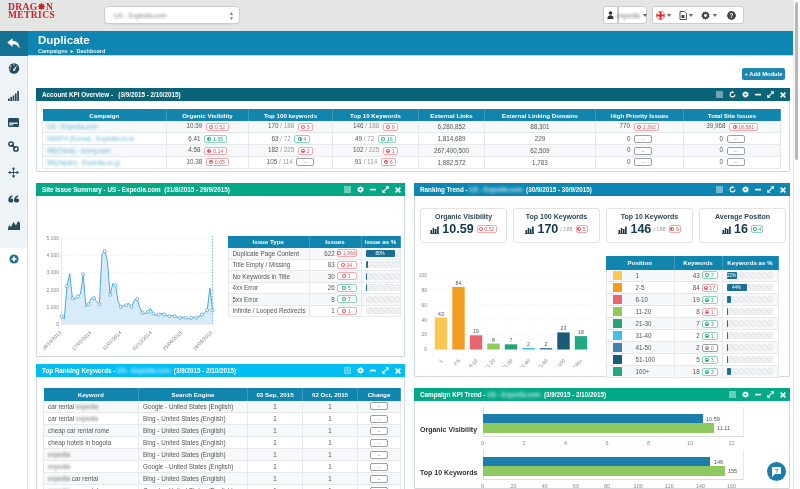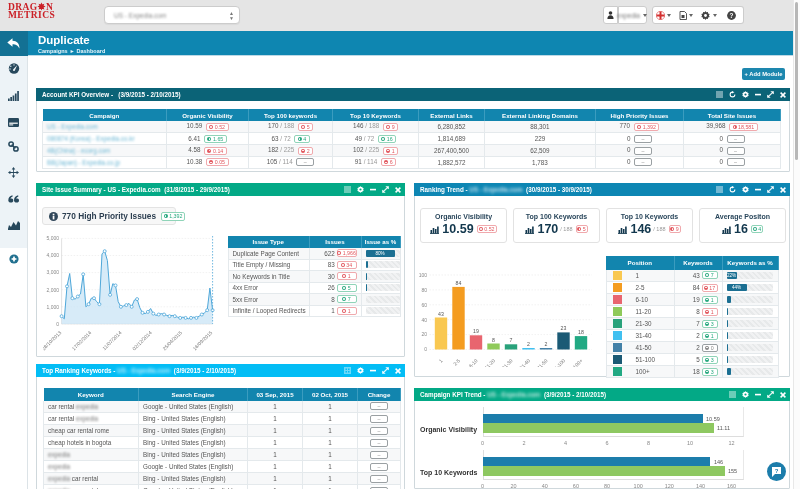--- a/index.html
+++ b/index.html
@@ -262,29 +262,20 @@
       <svg width="6" height="7">
           <rect x="0" y="2.8" width="6" height="1.6" fill="#fff"></rect>
         </svg>
       <svg width="7" height="7" viewBox="0 0 7 7">
           <path d="M1.1 6.6 L0.4 6.6 L0.4 3.9 L1.5 5 L5 1.5 L3.9 0.4 L6.6 0.4 L6.6 3.1 L5.5 2 L2 5.5 L3.1 6.6 Z" fill="#fff" stroke="#fff" stroke-width="0.5"></path>
         </svg>
       <svg width="6" height="6" viewBox="0 0 6 6">
           <path d="M0.6 0.6 L5.4 5.4 M5.4 0.6 L0.6 5.4" stroke="#fff" stroke-width="1.5"></path>
         </svg>
     </div>
-  </div>
-  <div style="position:absolute;left:5px;top:23px;width:134px;height:18px;background:#f7f7f7;border:1px solid #e3e3e3;border-radius:3px;display:flex;align-items:center;padding:0 6px;">
-    <svg style="flex-shrink:0;" width="9" height="9" viewBox="0 0 9 9">
-        <circle cx="4.5" cy="4.5" r="4.5" fill="#31475a"></circle>
-        <rect x="3.7" y="1.7" width="1.7" height="1.7" fill="#fff"></rect>
-        <rect x="3.7" y="4" width="1.7" height="3.4" fill="#fff"></rect>
-      </svg>
-    <span style="font-size:8.3px;font-weight:bold;color:#2c3e50;margin-left:4px;white-space:nowrap;">770 High Priority Issues</span>
-    <span class="bdg grn" style="margin-left:5px;width:24px;height:9px;"><span class="dot"></span>1,392</span>
   </div>
   <svg style="position:absolute;left:6px;top:47px;" width="182" height="122" viewBox="0 0 182 122">
     <line x1="18.6" y1="7.4" x2="169.6" y2="7.4" stroke="#e8e8e8" stroke-width="0.6" stroke-dasharray="1.5,1.5"></line>
       <line x1="18.6" y1="24.5" x2="169.6" y2="24.5" stroke="#e8e8e8" stroke-width="0.6" stroke-dasharray="1.5,1.5"></line>
       <line x1="18.6" y1="41.6" x2="169.6" y2="41.6" stroke="#e8e8e8" stroke-width="0.6" stroke-dasharray="1.5,1.5"></line>
       <line x1="18.6" y1="58.7" x2="169.6" y2="58.7" stroke="#e8e8e8" stroke-width="0.6" stroke-dasharray="1.5,1.5"></line>
       <line x1="18.6" y1="75.8" x2="169.6" y2="75.8" stroke="#e8e8e8" stroke-width="0.6" stroke-dasharray="1.5,1.5"></line>
       <line x1="18.6" y1="92.9" x2="169.6" y2="92.9" stroke="#e8e8e8" stroke-width="0.6" stroke-dasharray="1.5,1.5"></line>
       <text x="16" y="9.2" font-size="5" fill="#888" text-anchor="end">5,000</text>
       <text x="16" y="26.3" font-size="5" fill="#888" text-anchor="end">4,000</text>

